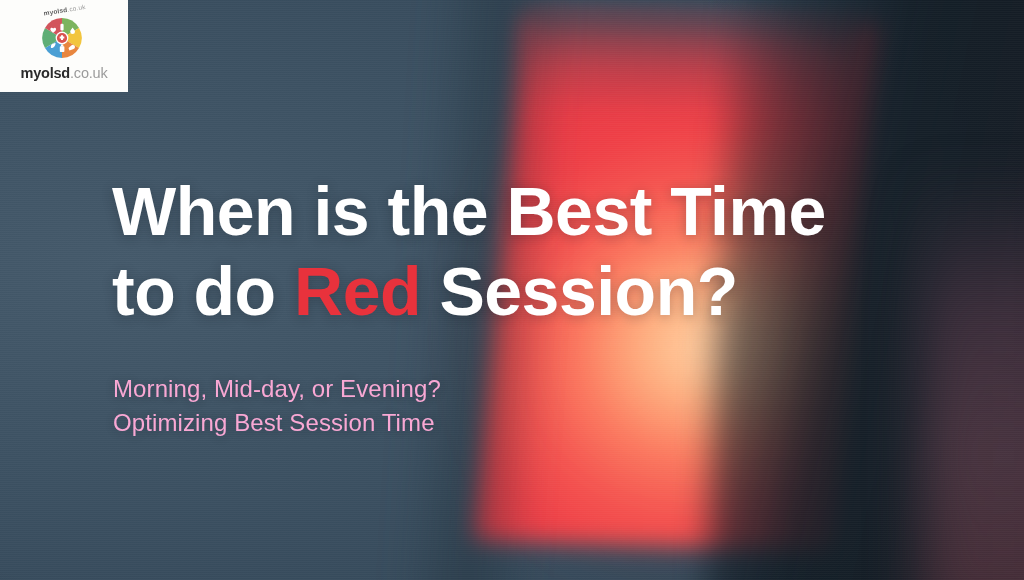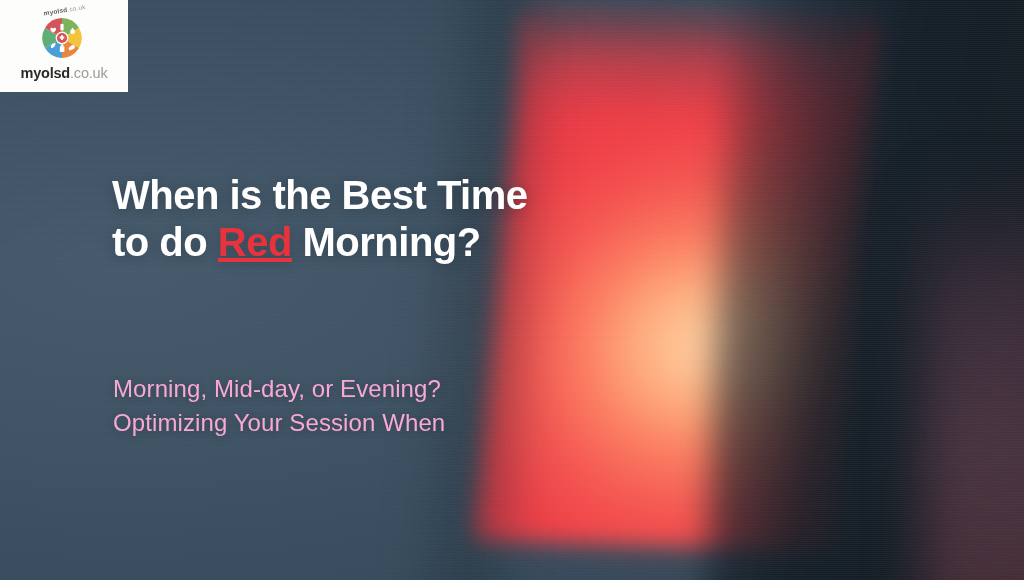--- a/index.html
+++ b/index.html
@@ -190,31 +190,30 @@
     font-weight: 700;
     white-space: nowrap;
   }
   .logo-wordmark .tld { color: #9b9b9b; font-weight: 400; }
 
   
   .headline {
     position: absolute;
     left: 112px;
     top: 172px;
-    font-size: 40px;
+    font-size: 68px;
     line-height: 1.17;
     font-weight: 700;
     color: #ffffff;
     letter-spacing: -0.5px;
     text-shadow: 0 2px 12px rgba(20,28,36,0.28);
     white-space: nowrap;
   }
   .headline .accent {
     color: #e8323c;
-    text-decoration: underline;
   }
   .subhead {
     position: absolute;
     left: 113px;
     top: 372px;
     font-size: 24px;
     line-height: 1.42;
     font-weight: 400;
     color: #f9a8d4;
     letter-spacing: 0.1px;
@@ -271,21 +270,21 @@
         </g>
       </svg>
     </div>
     <div class="logo-wordmark">
       <span>myolsd</span><span class="tld">.co.uk</span>
     </div>
   </div>
 
   <div class="headline">
     <div>When is the Best Time</div>
-    <div><span>to do </span><span class="accent">Red</span><span> Morning?</span></div>
+    <div><span>to do </span><span class="accent">Red</span><span> Session?</span></div>
   </div>
 
   <div class="subhead">
     <div>Morning, Mid-day, or Evening?</div>
-    <div>Optimizing Your Session When</div>
+    <div>Optimizing Best Session Time</div>
   </div>
 
 </div>
 
 </body></html>

